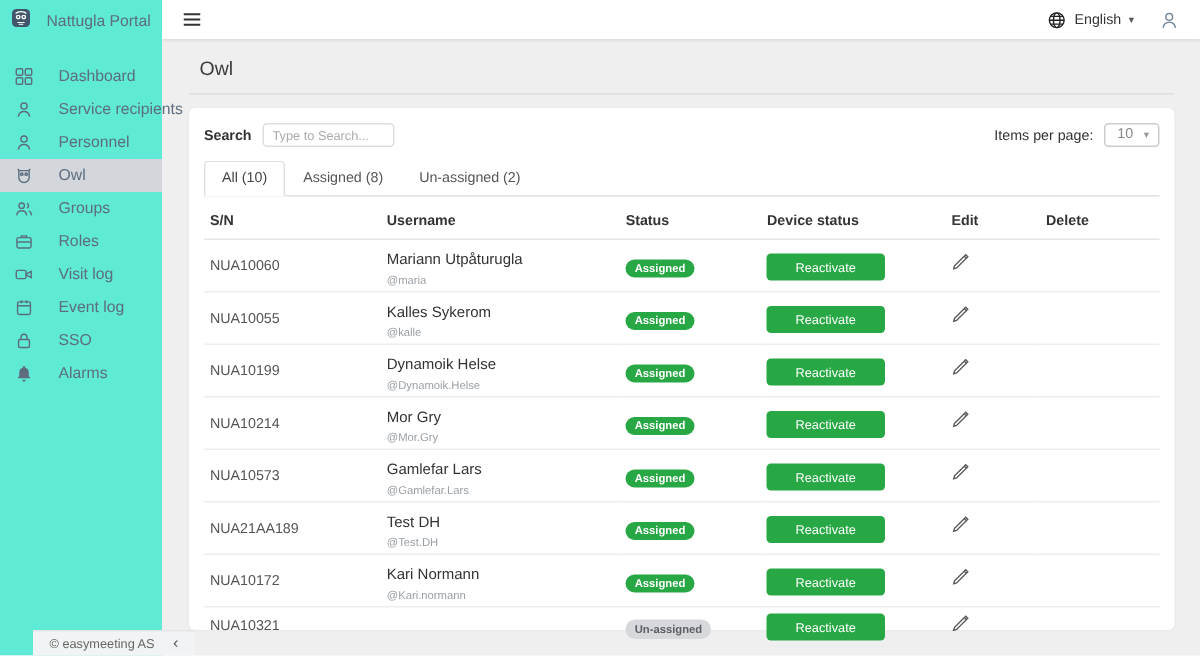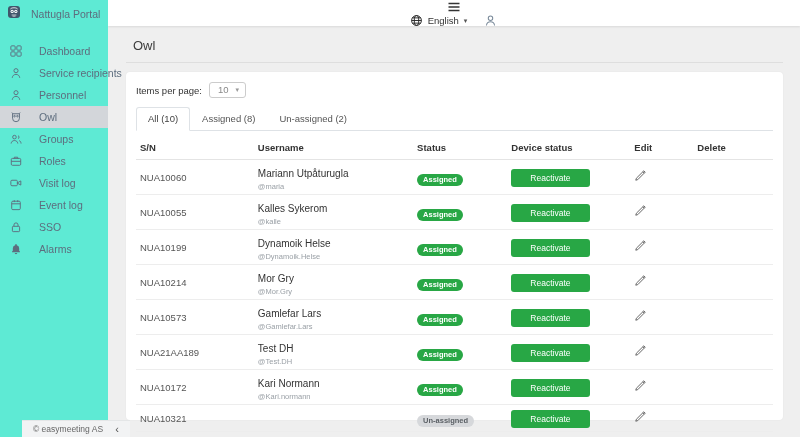--- a/index.html
+++ b/index.html
@@ -14,21 +14,21 @@
   .side-nav { margin-top:12px; }
   .side-item { height:22px; display:flex; align-items:center; gap:17px; padding:0 10px; font-size:10.5px; color:#5d6d7e; cursor:pointer; white-space:nowrap; }
   .side-item.active { background:#d3d6da; }
   .side-icon { width:12px; height:12px; display:inline-flex; color:#5d6d7e; flex-shrink:0; }
   .side-icon svg { width:12px; height:12px; }
   .side-footer { position:absolute; bottom:0; left:0; width:100%; height:17px; background:#f2f3f4; border-top:1px solid #e4e6e7; display:flex; align-items:center; justify-content:space-between; padding:0 11px; font-size:8.5px; color:#666;margin-left:22px; }
   .collapse-chevron { font-size:11px; color:#555; cursor:pointer; line-height:1; }
 
   
   .main { flex:1; display:flex; flex-direction:column; min-width:0; }
-  .topbar { height:26px; background:#fff; box-shadow:0 1px 2px rgba(0,0,0,.09); display:flex; align-items:center; justify-content:space-between; padding:0 14px 0 13px; position:relative; z-index:1;flex-direction:column; }
+  .topbar { height:26px; background:#fff; box-shadow:0 1px 2px rgba(0,0,0,.09); display:flex; align-items:center; justify-content:space-between; padding:0 14px 0 13px; position:relative; z-index:1; }
   .hamburger { width:14px; cursor:pointer; display:inline-flex; color:#333; }
   .topbar-right { display:flex; align-items:center; gap:5px; }
   .lang { font-size:9.5px; color:#333; cursor:pointer; }
   .lang-caret { font-size:7px; color:#555; margin-right:12px; cursor:pointer; }
   .icon-16 { width:13px; height:13px; display:inline-flex; }
   .icon-16 svg { width:13px; height:13px; }
 
   .content { padding:8px 17px 0 18px; }
   .page-title { font-size:13px; color:#3c3c3c; padding:4px 7px 9px 7px; border-bottom:1px solid #dedede; }
 
@@ -238,20 +238,24 @@
             </svg>
         </span>
       </div>
     </header>
 
     <div class="content">
       <div class="page-title">Owl</div>
 
       <div class="card">
         <div class="card-top">
+          <div class="search-group">
+            <span class="search-label">Search</span>
+            <input class="search-input" type="text" placeholder="Type to Search..." style="">
+          </div>
           <div class="perpage">
             <span>Items per page:</span>
             <span class="perpage-select">
               <span>10</span>
               <span class="select-caret">▾</span>
             </span>
           </div>
         </div>
 
         <div class="tabs" id="tabs">

